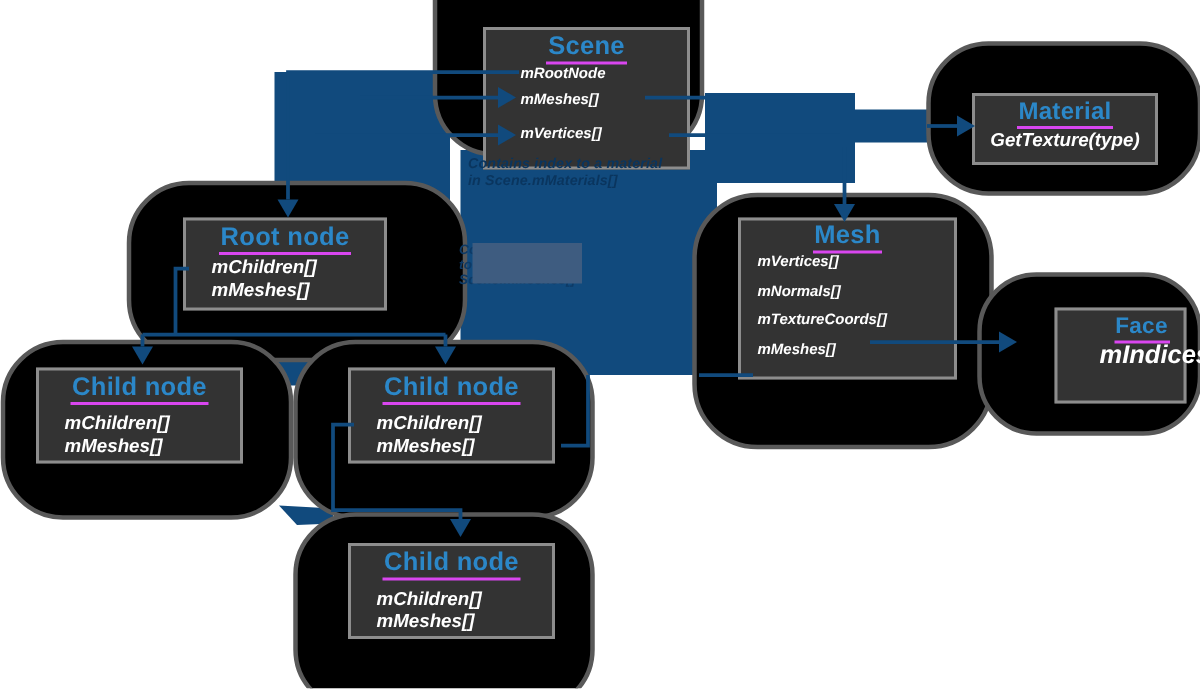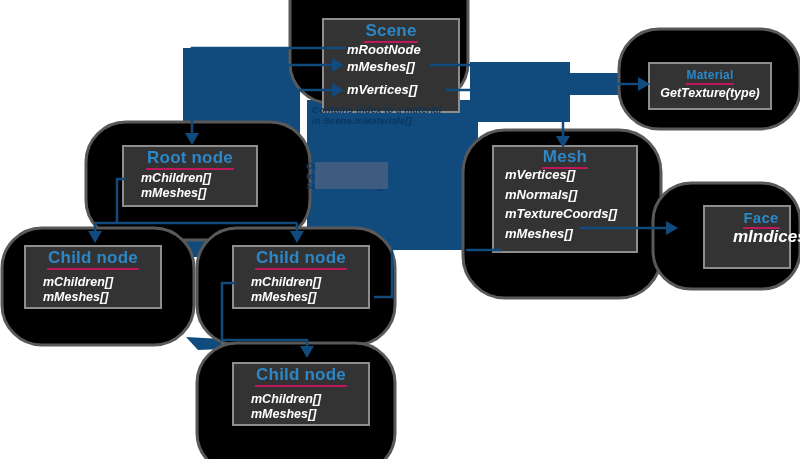--- a/index.html
+++ b/index.html
@@ -12,28 +12,28 @@
   #arrow-svg{z-index:5;pointer-events:none;}
   
   .box{
     position:absolute;z-index:4;box-sizing:border-box;
     background:#333333;border:2px solid #8d8d8d;color:#ffffff;
   }
   .box .title{
     text-align:center;font-weight:bold;color:#2b87c8;
     line-height:20px;margin-top:1px;font-size:17px;letter-spacing:.2px;
   }
-  .box .title span{border-bottom:2px solid #be185d;padding:0 1px 1px 1px;}
+  .box .title span{border-bottom:2px solid #d946ef;padding:0 1px 1px 1px;}
   .box .field{
-    font-weight:bold;font-style:italic;font-size:13px;line-height:17px;padding-left:23px;
+    font-weight:bold;font-style:italic;font-size:10px;line-height:17px;padding-left:23px;
   }
   .b-scene{left:322px;top:18px;width:138px;height:95px;}
   .b-scene .field.last{margin-top:6px;}
   .b-material{left:648px;top:62px;width:124px;height:48px;}
-  .b-material .title{font-size:12px;line-height:16px;margin-top:3px;}
+  .b-material .title{font-size:16px;line-height:16px;margin-top:3px;}
   .b-material .field{text-align:center;padding-left:0;font-size:12.5px;line-height:15px;margin-top:3px;}
   .b-root{left:122px;top:145px;width:136px;height:62px;}
   .b-root .field{padding-left:17px;font-size:12.5px;line-height:15px;}
   .b-root .field.first{margin-top:3px;}
   .b-mesh{left:492px;top:145px;width:146px;height:108px;}
   .b-mesh .title{line-height:17px;}
   .b-mesh .field{padding-left:11px;line-height:19.5px;}
   .b-face{left:703px;top:205px;width:88px;height:64px;padding-left:28px;}
   .b-face .title{font-size:15px;line-height:16px;margin-top:3px;}
   .b-face .field{text-align:center;padding-left:0;font-size:17px;line-height:15px;margin-top:3px;}

